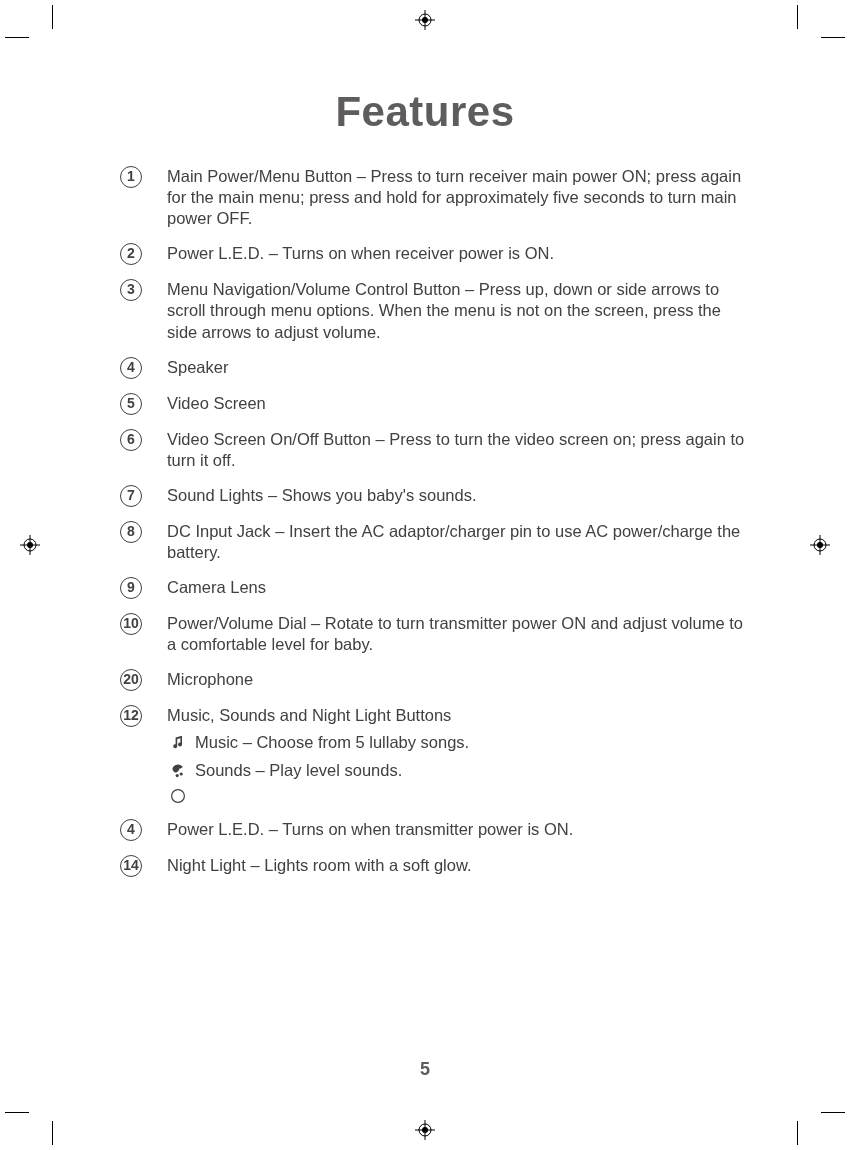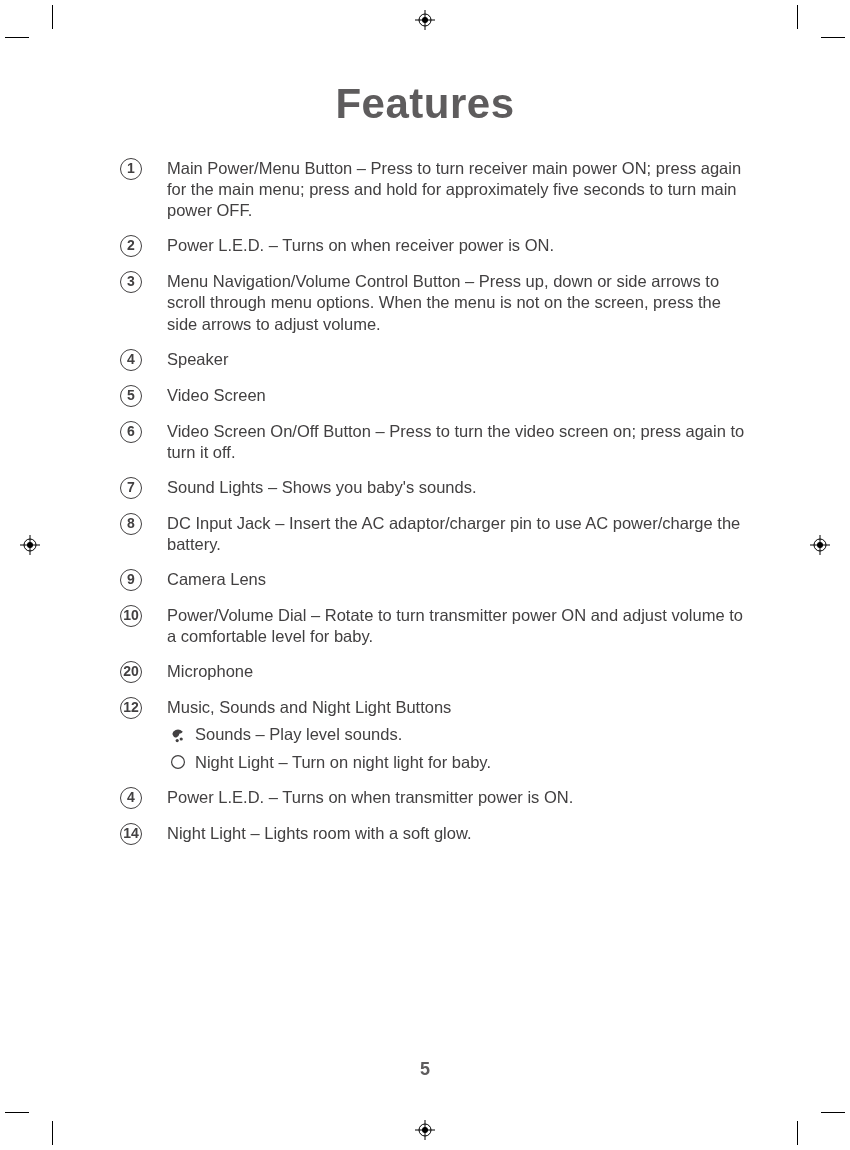--- a/index.html
+++ b/index.html
@@ -34,21 +34,21 @@
   }
   .reg svg { display:block; }
   .reg-top    { top: 10px; left: 415px; }
   .reg-bottom { bottom: 10px; left: 415px; }
   .reg-left   { top: 535px; left: 20px; }
   .reg-right  { top: 535px; right: 20px; }
 
   
   .page {
     position: absolute;
-    top: 60px; left: 100px; width: 650px;
+    top: 68px; left: 100px; width: 650px;
   }
 
   h1 {
     text-align: center;
     font-size: 42px;
     font-weight: 700;
     letter-spacing: 0.5px;
     margin: 20px 0 30px 0;
     color: #5e5c5d;
     font-stretch: condensed;
@@ -209,38 +209,45 @@
       <div class="item">
         <div class="num">20</div>
         <div class="text">
           <div>Microphone</div>
         </div>
       </div>
       <div class="item">
         <div class="num">12</div>
         <div class="text">
           <div>Music, Sounds and Night Light Buttons</div>
+          <div class="sub">
+            <span class="ic">
+              <svg viewBox="0 0 20 20" width="16" height="16">
+                <path d="M7 3 L15 1 V12 A2.5 2.5 0 1 1 13 9.5 V4 L9 5 V14 A2.5 2.5 0 1 1 7 11.5 Z" fill="#424041"></path>
+              </svg>
+            </span>
+            <span>Music – Choose from 5 lullaby songs.</span>
+          </div>
           <div class="sub">
             <span class="ic">
               <svg viewBox="0 0 20 20" width="16" height="16">
                 <path d="M4 6 Q10 0 16 6 Q14 9 12 8 Q11 12 8 13 Q5 14 4 11 Q2 9 4 6 Z" fill="#424041"></path>
                 <circle cx="14" cy="15" r="2" fill="#424041"></circle>
                 <circle cx="9" cy="17" r="2" fill="#424041"></circle>
               </svg>
             </span>
             <span>Sounds – Play level sounds.</span>
           </div>
           <div class="sub">
             <span class="ic">
               <svg viewBox="0 0 20 20" width="16" height="16">
                 <circle cx="10" cy="10" r="8" fill="none" stroke="#424041" stroke-width="1.5"></circle>
                 <path d="M12 4 A6 6 0 1 0 12 16 A5 5 0 0 1 12 4 Z" fill="#424041"></path>
               </svg>
             </span>
-            <span>Night Light – Turn on night light for baby.</span>
           </div>
         </div>
       </div>
       <div class="item">
         <div class="num">4</div>
         <div class="text">
           <div>Power L.E.D. – Turns on when transmitter power is ON.</div>
         </div>
       </div>
       <div class="item">

